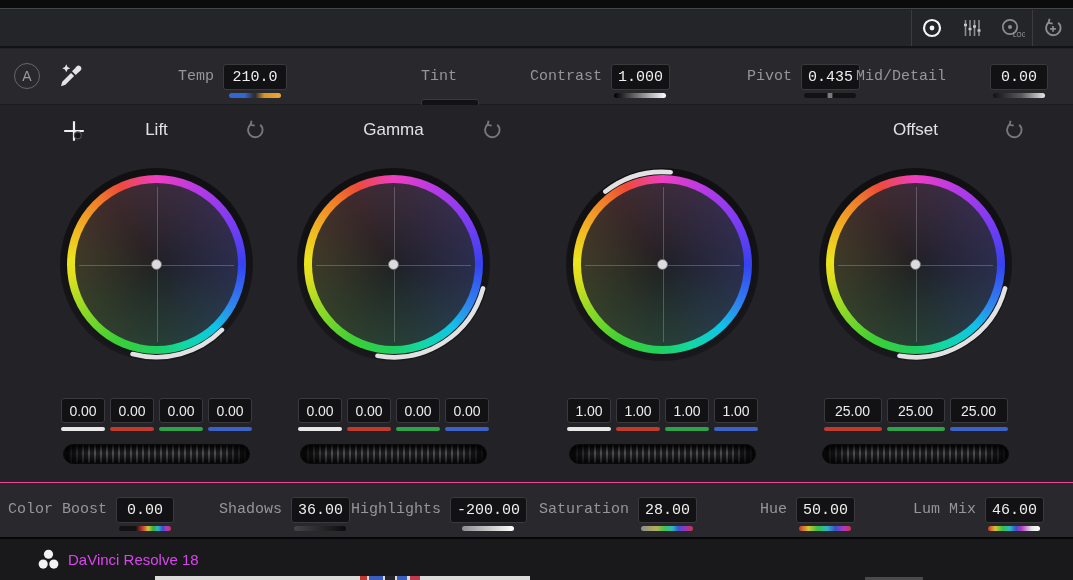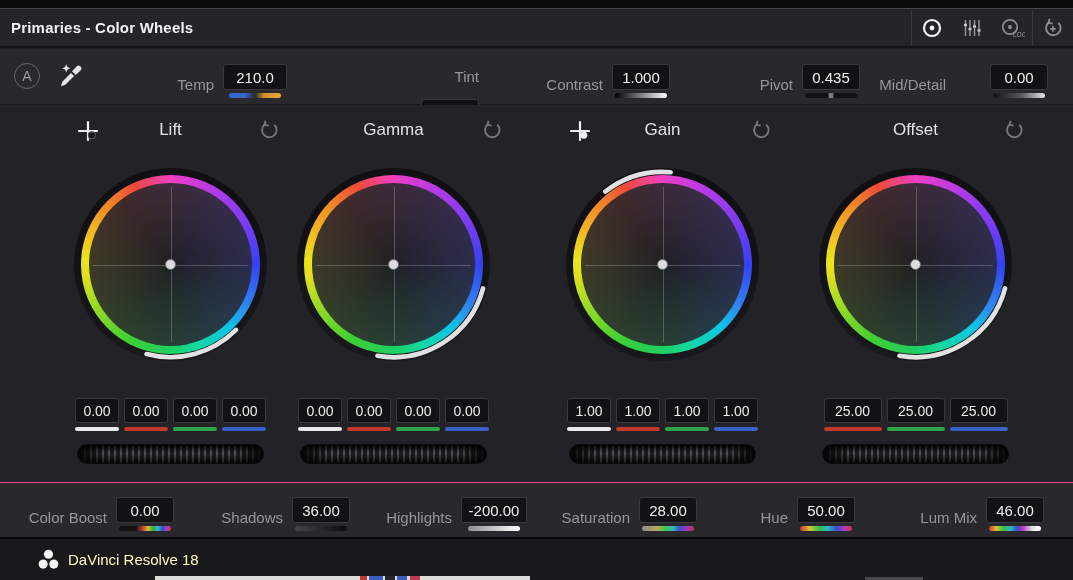--- a/index.html
+++ b/index.html
@@ -9,21 +9,21 @@
 
   
   .top-strip { position:absolute; left:0; top:0; width:1073px; height:9px; background:#0b0b0c; border-bottom:1px solid #45454a; }
   .titlebar { position:absolute; left:0; top:10px; width:1073px; height:38px; background:#242529; border-bottom:2px solid #131315; }
   .titlebar .title { position:absolute; left:11px; top:9px; font-size:15px; font-weight:700; color:#f2f2f2; letter-spacing:.2px; }
   .tb-icons { position:absolute; right:0; top:0; height:36px; display:flex; align-items:center; }
   .tb-sep { width:1px; height:36px; background:#3a3a3f; }
   .tb-btn { width:40px; height:36px; display:flex; align-items:center; justify-content:center; cursor:pointer; }
 
   
-  .ctl { position:absolute; display:flex; align-items:flex-end; gap:9px; }
+  .ctl { position:absolute; display:flex; align-items:flex-start; gap:9px;font-family:Liberation Mono, monospace; }
   .ctl-label { font-size:15px; color:#96969a; line-height:26px; white-space:nowrap; }
   .ctl-col { display:flex; flex-direction:column; align-items:center; }
   .ctl-box { min-width:58px; height:26px; padding:0 6px; background:#121214; border:1px solid #39393e; border-radius:3px;
              color:#efefef; font-size:15px; display:flex; align-items:center; justify-content:center; }
   .ctl-box.w64 { min-width:64px; } .ctl-box.w66 { min-width:66px; }
   .ctl-grad { width:52px; height:5px; border-radius:2.5px; margin-top:3px; }
 
   .grad-temp { background:linear-gradient(90deg,#3565cf 0%,#3565cf 30%,#2a2a2c 50%,#d8922c 68%,#e8a838 100%); }
   .grad-tint { background:linear-gradient(90deg,#2fc24f 0%,#2fc24f 28%,#242426 50%,#d633b8 72%,#d633b8 100%); }
   .grad-contrast { background:linear-gradient(90deg,#000 0%,#fff 100%); }
@@ -38,21 +38,21 @@
 
   .row-top { position:absolute; left:0; top:49px; width:1073px; height:56px; background:#29292d; border-bottom:1px solid #1b1b1d; }
   .row-bottom { position:absolute; left:0; top:482px; width:1073px; height:55px; background:#29292d; border-top:1px solid #ec4899; }
 
   .round-btn { position:absolute; width:26px; height:26px; border:1.5px solid #66666b; border-radius:50%;
                color:#9a9a9e; font-size:14px; display:flex; align-items:center; justify-content:center; cursor:pointer; }
 
   
   .wheels-area { position:absolute; left:0; top:105px; width:1073px; height:377px; background:#232327; }
   .wheel-col { position:absolute; top:0; width:253px; height:377px; }
-  .wc-0 { left:44px; } .wc-1 { left:267px; } .wc-2 { left:536px; } .wc-3 { left:789px; }
+  .wc-0 { left:30px; } .wc-1 { left:267px; } .wc-2 { left:536px; } .wc-3 { left:789px; }
 
   .wheel-header { position:absolute; left:0; top:12px; width:253px; height:30px; }
   .wheel-label { position:absolute; left:0; width:253px; text-align:center; top:3px; font-size:17px; color:#e2e2e4; }
   .crosshair-btn { position:absolute; left:32px; top:2px; width:24px; height:24px; cursor:pointer; }
   .reset-btn { position:absolute; left:214px; top:2px; width:22px; height:22px; cursor:pointer; }
 
   .wheel { position:absolute; left:30px; top:63px; width:193px; height:193px; border-radius:50%; cursor:pointer;
            background:radial-gradient(circle at 50% 42%, #101013 0%, #101013 58%, #1a1a1e 76%, #323236 89%, #101012 99%); }
   .ring { position:absolute; inset:7px; border-radius:50%;
           background:conic-gradient(from 0deg,
@@ -77,37 +77,36 @@
   .c-master { background:#e8e8e8; } .c-red { background:#c23a2c; } .c-green { background:#2da34a; } .c-blue { background:#3a62c8; }
 
   .dial { position:absolute; left:33px; top:339px; width:187px; height:20px; border-radius:10px; border:1px solid #0a0a0b; cursor:ew-resize;
           background:linear-gradient(90deg, rgba(5,5,6,.95) 0%, rgba(5,5,6,0) 14%, rgba(5,5,6,0) 86%, rgba(5,5,6,.95) 100%),
                      linear-gradient(180deg, rgba(0,0,0,.55) 0%, rgba(255,255,255,.07) 45%, rgba(0,0,0,.6) 100%),
                      repeating-linear-gradient(90deg, #444449 0 2px, #0d0d0f 2px 6px);
           box-shadow:inset 0 2px 5px rgba(0,0,0,.7); }
 
   
   .footer { position:absolute; left:0; top:537px; width:1073px; height:43px; background:#19191b; border-top:2px solid #060607; }
-  .footer-text { position:absolute; left:68px; top:12px; font-size:15px; color:#fef9c3; }
+  .footer-text { position:absolute; left:68px; top:12px; font-size:15px; color:#d946ef; }
   .logo { position:absolute; left:36px; top:9px; }
   .sliver-white { position:absolute; left:155px; bottom:0; width:375px; height:4px; background:#dcdcda; }
   .sliver-white .seg { position:absolute; top:0; height:4px; }
   .sliver-gray { position:absolute; left:865px; bottom:0; width:58px; height:3px; background:#4a4a4c; }
 
   svg { display:block; }
 </style>
 </head>
 <body>
 
 <div id="app">
 
   <div class="top-strip"></div>
 
   <div class="titlebar">
-    <span class="title">Primaries - Color Wheels</span>
     <div class="tb-icons">
       <div class="tb-sep"></div>
       <div class="tb-btn">
         <svg width="22" height="22" viewBox="0 0 22 22">
           <circle cx="11" cy="11" r="8" fill="none" stroke="#f5f5f5" stroke-width="2.2"></circle>
           <circle cx="11" cy="11" r="2.4" fill="#f5f5f5"></circle>
         </svg>
       </div>
       <div class="tb-btn">
         <svg width="20" height="20" viewBox="0 0 20 20">
@@ -277,35 +276,20 @@
           </div>
         <div class="wv">
             <div class="wv-box">0.00</div>
             <div class="wv-under c-blue"></div>
           </div>
       </div>
       <div class="dial"></div>
     </div>
 
     <div class="wheel-col wc-2">
-      <div class="wheel-header">
-        <div class="crosshair-btn">
-          <svg width="24" height="24" viewBox="0 0 22 22">
-            <path d="M11 2 V20 M2 11 H20" stroke="#f0f0f0" stroke-width="2"></path>
-            <circle cx="14.5" cy="15" r="3.2" fill="#f0f0f0"></circle>
-          </svg>
-        </div>
-        <div class="wheel-label">Gain</div>
-        <div class="reset-btn">
-          <svg width="22" height="22" viewBox="0 0 20 20">
-            <path d="M6 5 A 6.6 6.6 0 1 0 14.8 5.2" fill="none" stroke="#78787c" stroke-width="1.7"></path>
-            <path d="M6.9 1.6 L6 5.3 L9.7 6.1" fill="none" stroke="#78787c" stroke-width="1.7"></path>
-          </svg>
-        </div>
-      </div>
       <div class="wheel">
         <div class="ring"></div>
         <div class="inner"></div>
         <div class="hline"></div>
           <div class="vline"></div>
         <div class="center-dot"></div>
         <svg class="arc-svg" viewBox="0 0 100 100">
           <path d="M 20.4 12.2 A 48 48 0 0 1 54.2 2.2" fill="none" stroke="#e2e2e2" stroke-width="2.4" stroke-linecap="round"></path>
         </svg>
       </div>

